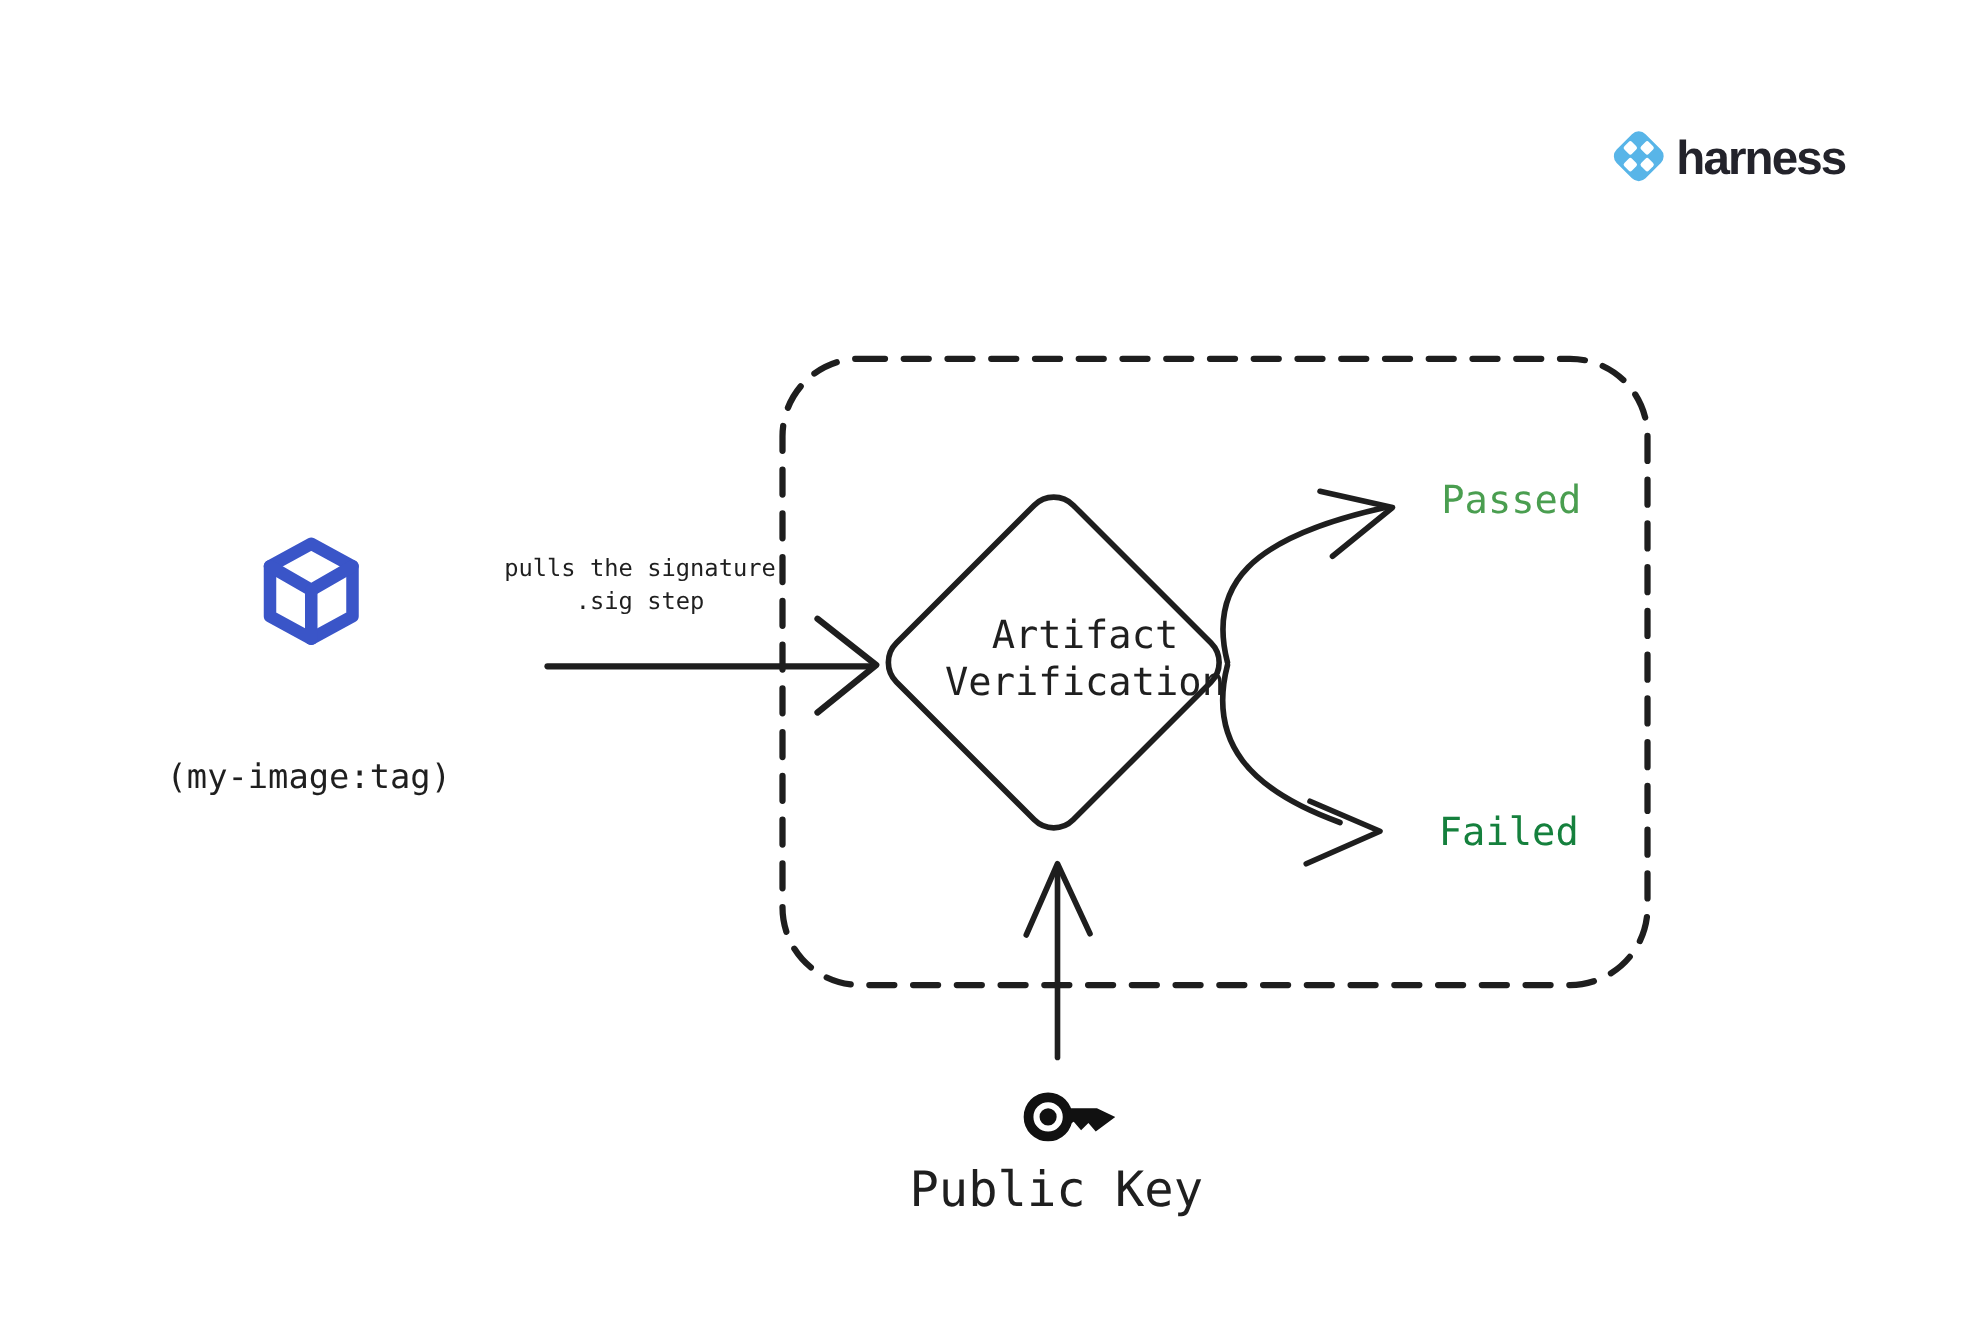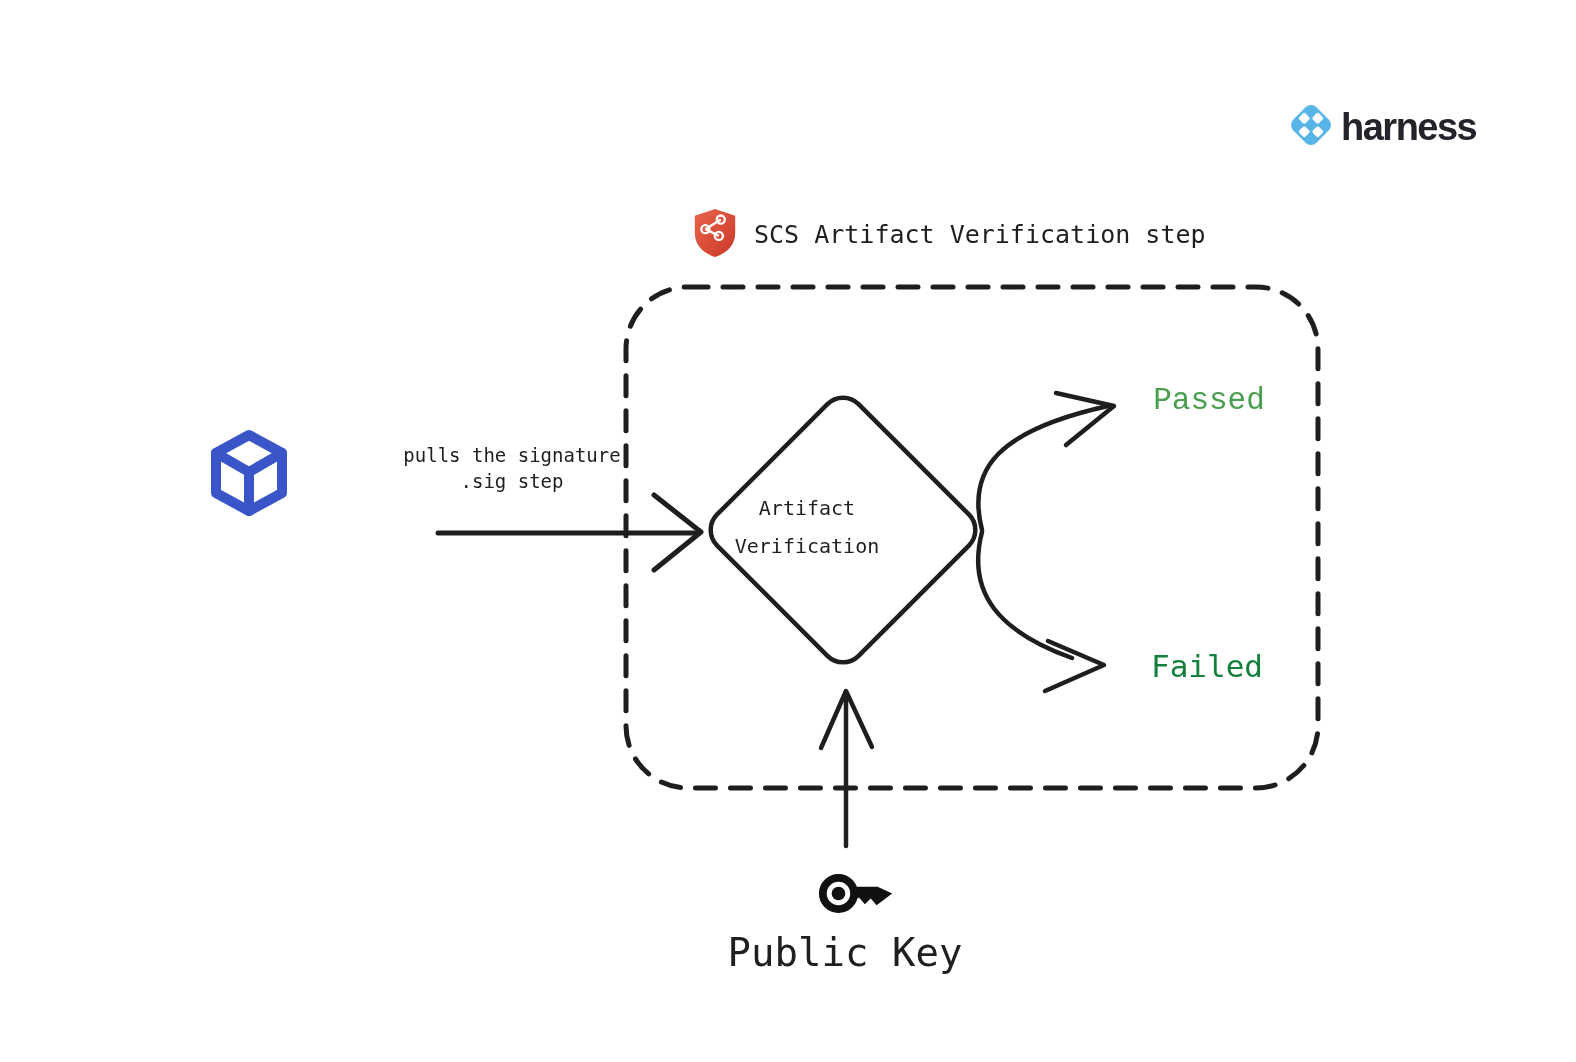--- a/index.html
+++ b/index.html
@@ -23,23 +23,23 @@
     line-height:50px;
   }
 
   
   .step-header{left:690px;top:207px;display:flex;align-items:center;gap:14px;}
   .step-title{font-size:25px;line-height:52px;color:#1f1f1f;}
 
   .registry-title{left:247px;top:568px;font-size:34px;}
   .registry-subtitle{left:247px;top:622px;font-size:27px;}
   .edge-label{left:489px;top:468px;font-size:19px;line-height:26px;margin-left:23px;}
-  .decision-label{left:807px;top:527px;font-size:20px;line-height:38px;}
+  .decision-label{left:868px;top:527px;font-size:31px;line-height:38px;}
   .outcome{font-size:31px;}
-  .outcome-passed{left:1209px;top:400px;font-family:Liberation Mono, monospace;}
+  .outcome-passed{left:1209px;top:400px;}
   .outcome-failed{left:1207px;top:666px;}
   .key-label{left:845px;top:952px;font-size:39px;}
 </style>
 </head>
 <body>
 
 <div class="canvas">
 
   <svg class="stroke-layer" width="1576" height="1062" viewBox="0 0 1576 1062">
     <g fill="none" stroke="#1e1e1e" stroke-linecap="round" stroke-linejoin="round">
@@ -70,50 +70,31 @@
           <rect x="14.5" y="14.5" width="9" height="9" rx="2" transform="rotate(45 19 19)"></rect>
           <rect x="28.5" y="14.5" width="9" height="9" rx="2" transform="rotate(45 33 19)"></rect>
           <rect x="14.5" y="28.5" width="9" height="9" rx="2" transform="rotate(45 19 33)"></rect>
           <rect x="28.5" y="28.5" width="9" height="9" rx="2" transform="rotate(45 33 33)"></rect>
         </g>
       </svg>
     </span>
     <span class="brand-text">harness</span>
   </div>
 
-  <div class="abs step-header">
-    <span>
-      <svg width="50" height="52" viewBox="0 0 52 54">
-        <defs>
-          <linearGradient id="shieldGrad" x1="0" y1="0" x2="1" y2="1">
-            <stop offset="0" stop-color="#e8634c"></stop>
-            <stop offset="1" stop-color="#cb3a28"></stop>
-          </linearGradient>
-        </defs>
-        <path d="M26 2 L47 9 V27 C47 40 38 48 26 52 C14 48 5 40 5 27 V9 Z" fill="url(#shieldGrad)"></path>
-        <g stroke="#ffffff" stroke-width="2.4" fill="none">
-          <path d="M16 23 L32 13 M16 23 L30 30"></path>
-          <circle cx="16" cy="23" r="4.2"></circle>
-          <circle cx="32" cy="13" r="4.2"></circle>
-          <circle cx="30" cy="30" r="4.2"></circle>
-        </g>
-      </svg>
-    </span>
-    <span class="step-title">SCS Artifact Verification step</span>
-  </div>
 
   <div class="abs" style="left:209px;top:429px;">
     <svg width="80" height="88" viewBox="0 0 80 88">
       <g fill="none" stroke="#3a55c8" stroke-width="10" stroke-linejoin="round" stroke-linecap="round">
         <path d="M40 6 L73 24 V64 L40 82 L7 64 V24 Z"></path>
         <path d="M7 24 L40 43 L73 24"></path>
         <path d="M40 43 V82"></path>
       </g>
     </svg>
   </div>
+  <div class="abs center registry-subtitle">(my-image:tag)</div>
 
   <div class="abs center edge-label">
     <div>pulls the signature</div>
     <div>.sig step</div>
   </div>
 
   <div class="abs center decision-label">
     <div>Artifact</div>
     <div>Verification</div>
   </div>

